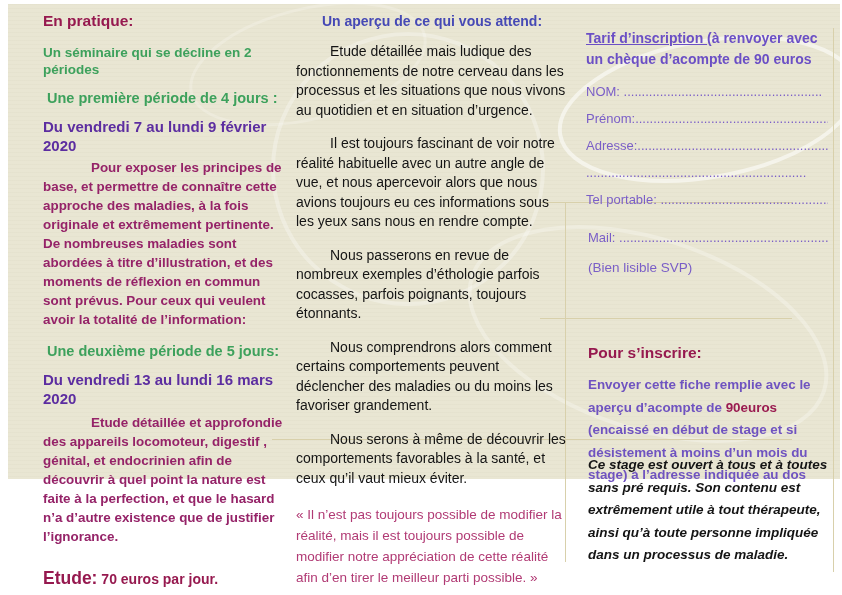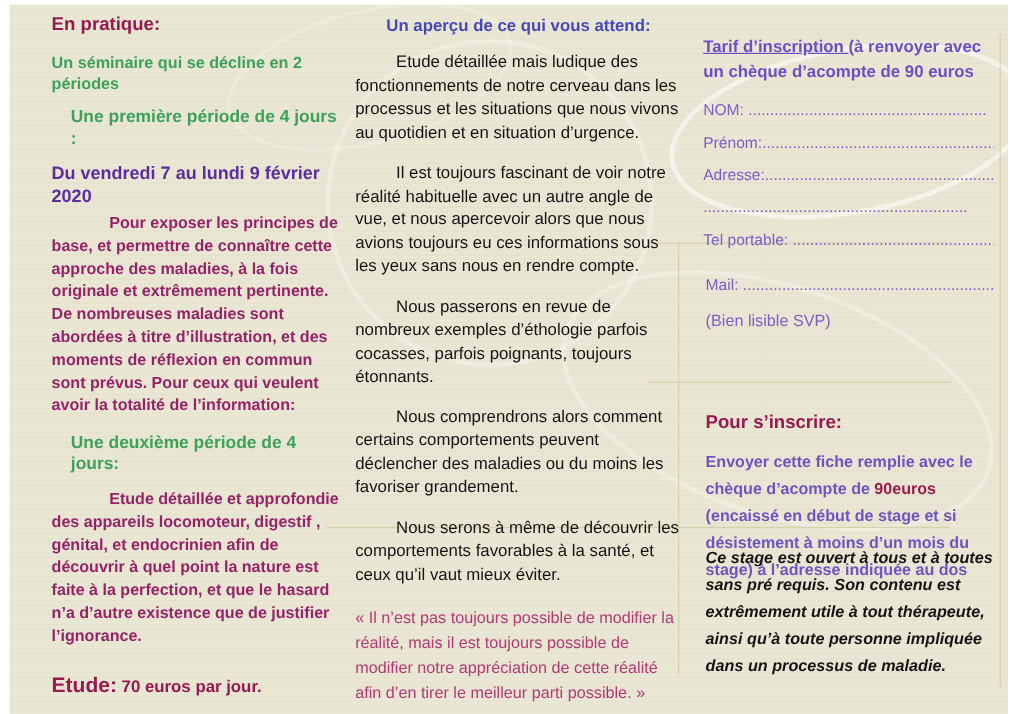--- a/index.html
+++ b/index.html
@@ -3,35 +3,35 @@
 <meta charset="utf-8">
 <style>
   html,body{margin:0;padding:0;}
   body{
     width:842px;height:595px;position:relative;overflow:hidden;
     background:#ffffff;
     font-family:"Liberation Sans", sans-serif;
     -webkit-font-smoothing:antialiased;
   }
   .paper{
-    position:absolute;left:8px;top:4px;width:832px;height:592px;
+    position:absolute;left:8px;top:4px;width:832px;height:475px;
     background:#e9e6d3;
     background-image:repeating-linear-gradient(180deg, rgba(90,80,40,0.025) 0 1px, transparent 1px 4px);
   }
   .wm{position:absolute;left:0;top:0;pointer-events:none;}
 
   
   .col-left{position:absolute;left:35px;top:8px;width:246px;}
   .col-mid{position:absolute;left:288px;top:8px;width:272px;}
   .col-right{position:absolute;left:578px;top:0;width:242px;}
 
   
   .h-burgundy{color:#96194f;font-weight:bold;font-size:15.5px;line-height:18px;margin:0 0 14px 0;}
   .green-line{color:#3da15c;font-weight:bold;font-size:13.5px;line-height:17px;margin:0 0 11px 0;}
-  .green-line2{color:#3da15c;font-weight:bold;font-size:14.5px;line-height:18px;margin:0 0 10px 16px;}
+  .green-line2{color:#3da15c;font-weight:bold;font-size:14.5px;line-height:18px;margin:0 0 10px 4px;}
   .date-line{color:#5c2da0;font-weight:bold;font-size:15px;line-height:19px;margin:0 0 3px 0;}
   .plum-para{color:#952368;font-weight:bold;font-size:13.4px;line-height:19px;margin:0 0 13px 0;text-indent:48px;}
   .tarif{color:#96194f;font-weight:bold;font-size:14px;margin:22px 0 13px 0;}
   .tarif .big{font-size:17.5px;}
 
   
   .mid-h{color:#4649b5;font-weight:bold;font-size:14px;line-height:18px;text-align:center;margin:0 0 12px 0;}
   .mid-p{color:#141414;font-size:14px;line-height:19.5px;margin:0 0 14px 0;text-indent:34px;}
   .quote{color:#b13a74;font-size:13.5px;line-height:21px;margin:16px 0 0 0;}
 
@@ -68,21 +68,22 @@
   <div class="hline" style="left:264px;top:435px;width:520px;"></div>
   <div class="vline" style="left:557px;top:198px;height:360px;"></div>
   <div class="vline" style="left:825px;top:24px;height:544px;"></div>
 
   <div class="col-left">
     <p class="h-burgundy">En pratique:</p>
     <p class="green-line">Un séminaire qui se décline en 2 périodes</p>
     <p class="green-line2">Une première période de 4 jours :</p>
     <p class="date-line">Du vendredi 7 au lundi 9 février 2020</p>
     <p class="plum-para">Pour exposer les principes de base, et  permettre de connaître cette approche des maladies, à la fois originale et extrêmement pertinente. De nombreuses maladies sont abordées à titre d’illustration, et des moments de réflexion en commun sont prévus. Pour ceux qui veulent avoir la totalité de l’information:</p>
-    <p class="green-line2">Une deuxième période de 4 jours:</p>
+    <p class="green-line2">Une deuxième période de 5 jours:</p>
+    <p class="date-line" style="margin-bottom:5px;">Du vendredi 13 au lundi 16 mars 2020</p>
     <p class="plum-para">Etude détaillée et approfondie des appareils locomoteur, digestif , génital, et endocrinien afin de découvrir à quel point la nature est faite à la perfection, et que le hasard n’a d’autre existence que de justifier l’ignorance.</p>
     <p class="tarif"><span class="big">Etude:</span><span> 70 euros par jour.</span></p>
 
   </div>
 
   <div class="col-mid">
     <p class="mid-h">Un aperçu de ce qui vous attend:</p>
     <p class="mid-p">Etude détaillée mais ludique des fonctionnements de notre cerveau dans les processus et les situations que nous vivons au quotidien et en situation d’urgence.</p>
     <p class="mid-p">Il est toujours fascinant de voir notre réalité habituelle avec un autre angle de vue, et nous apercevoir alors que nous avions toujours eu ces informations sous les yeux sans nous en rendre compte.</p>
     <p class="mid-p">Nous passerons en revue de nombreux exemples d’éthologie parfois cocasses, parfois poignants, toujours étonnants.</p>
@@ -102,21 +103,21 @@
       <p class="dotline">Tel portable: ...................................................</p>
     </div>
 
     <div class="abs" style="left:2px;top:226px;width:240px;">
       <p class="dotline">Mail: ...........................................................</p>
       <p class="small-note" style="margin-top:14px;">(Bien lisible SVP)</p>
     </div>
 
     <div class="abs" style="left:2px;top:340px;width:240px;">
       <p class="inscrire-h">Pour s’inscrire:</p>
-      <p class="inscrire-p"><span>Envoyer cette fiche remplie avec le chèque d’acompte de </span><span class="amount">90euros</span><span> (encaissé en début de stage et si désistement à moins d’un mois du stage)  à l’adresse indiquée au dos</span></p>
+      <p class="inscrire-p"><span>Envoyer cette fiche remplie avec le aperçu d’acompte de </span><span class="amount">90euros</span><span> (encaissé en début de stage et si désistement à moins d’un mois du stage)  à l’adresse indiquée au dos</span></p>
     </div>
 
     <div class="abs" style="left:2px;top:450px;width:242px;">
       <p class="footer-italic">Ce stage est ouvert à tous et à toutes sans pré requis. Son contenu est extrêmement utile à tout thérapeute, ainsi qu’à toute personne impliquée dans un processus de maladie.</p>
     </div>
 
   </div>
 
 </div>
 

